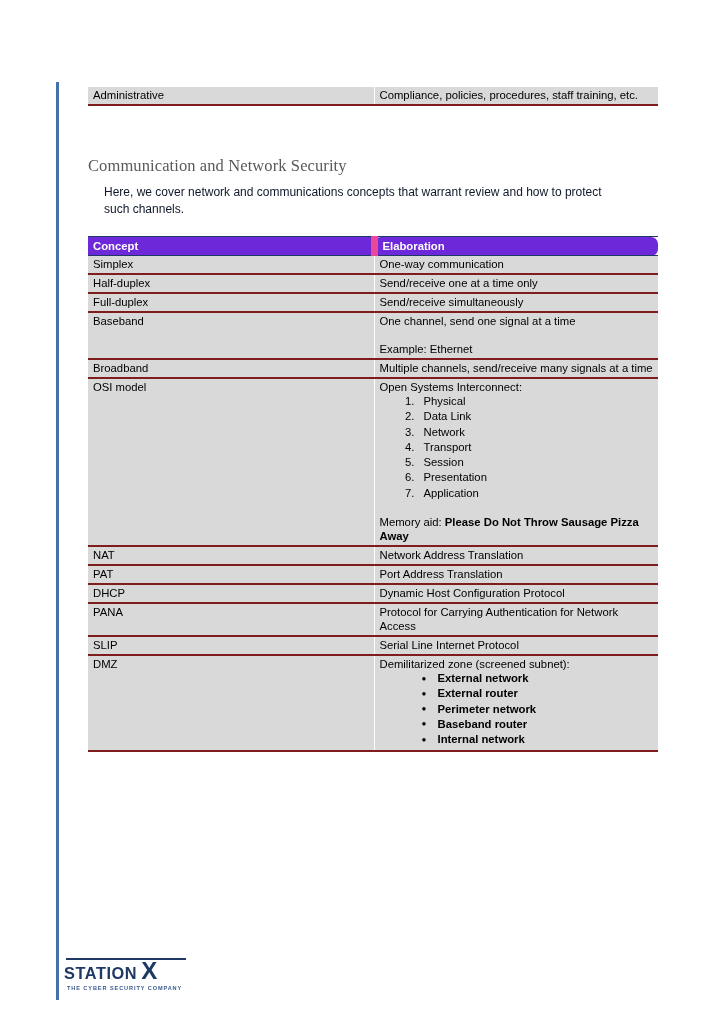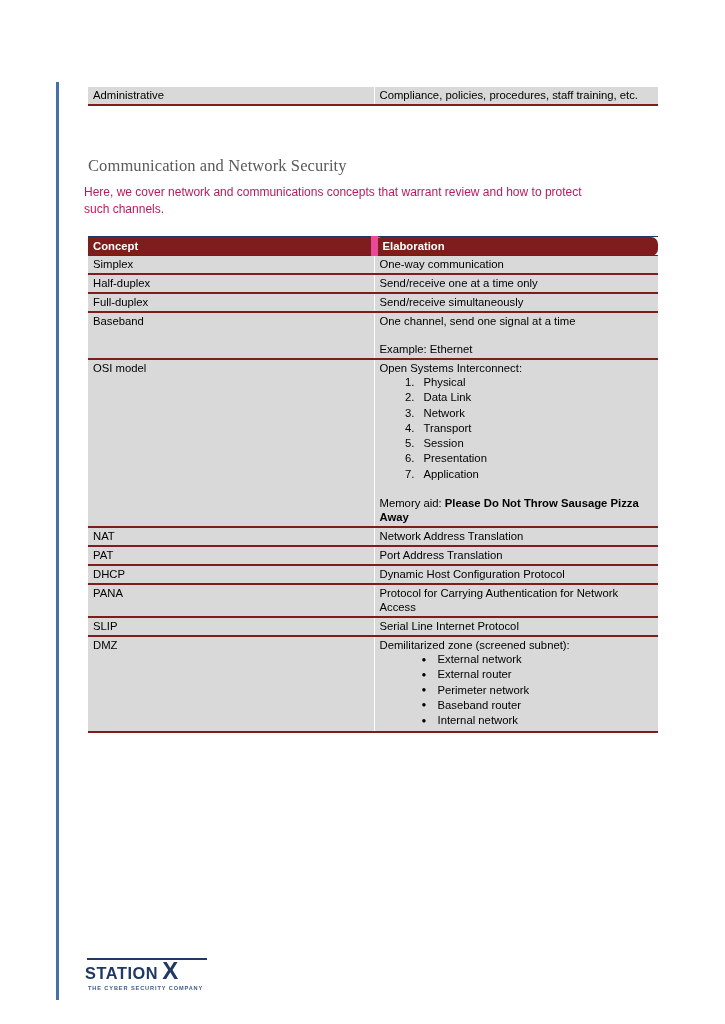--- a/index.html
+++ b/index.html
@@ -40,21 +40,21 @@
     border-bottom: 2px solid #7f1d1d;
     vertical-align: top;
     padding: 1px 5px 2px 5px;
     text-align: left;
     font-weight: normal;
   }
   .doc-table col.c-concept { width: 286px; }
   .doc-table col.c-elab    { width: 284px; }
 
   .doc-table thead th {
-    background: #7f1d1d;
+    background: #6d28d9;
     color: #ffffff;
     font-weight: bold;
     border-top: 1px solid #1F3864;
     border-bottom: 1px solid #1F3864;
     padding-top: 2px;
     padding-bottom: 2px;
   }
   .doc-table td.col-elab {
     border-left: 1px solid #ffffff;
   }
@@ -78,26 +78,26 @@
     font-size: 16.5px;
     color: #595959;
     font-weight: normal;
     letter-spacing: 0.1px;
     margin: 0;
     font-family: Liberation Serif, serif;
   }
 
   #intro-paragraph {
     position: absolute;
-    left: 84px;
+    left: 104px;
     top: 184px;
     width: 520px;
     font-size: 12px;
     line-height: 17px;
-    color: #be185d;
+    color: #0f172a;
     margin: 0;
   }
 
   
   #main-table-wrap {
     position: absolute;
     left: 88px;
     top: 236px;
   }
 
@@ -113,35 +113,36 @@
   }
   ul.cell-ul {
     margin: 0;
     padding-left: 42px;
     list-style: none;
   }
   ul.cell-ul li {
     line-height: 15.3px;
     position: relative;
     padding-left: 16px;
+    font-weight: bold;
   }
   ul.cell-ul li::before {
     content: "\25CF";
     position: absolute;
     left: 0;
     top: -0.5px;
     font-size: 8px;
   }
   .blank-line { height: 14px; }
   .bold { font-weight: bold; }
 
   
   #footer-logo {
     position: absolute;
-    left: 85px;
+    left: 64px;
     top: 958px;
     width: 124px;
   }
   #logo-topline {
     width: 120px;
     height: 2px;
     background: #1F3864;
     margin-left: 2px;
   }
   #logo-wordmark {
@@ -234,20 +235,24 @@
 
       <tr>
         <td>Baseband</td>
         <td class="col-elab">
           <div>One channel, send one signal at a time</div>
           <div class="blank-line"></div>
           <div>Example: Ethernet</div>
         </td>
       </tr>
 
+      <tr>
+        <td>Broadband</td>
+        <td class="col-elab">Multiple channels, send/receive many signals at a time</td>
+      </tr>
 
       <tr>
         <td>OSI model</td>
         <td class="col-elab">
           <div>Open Systems Interconnect:</div>
           <ol class="cell-ol">
             <li>Physical</li>
             <li>Data Link</li>
             <li>Network</li>
             <li>Transport</li>

